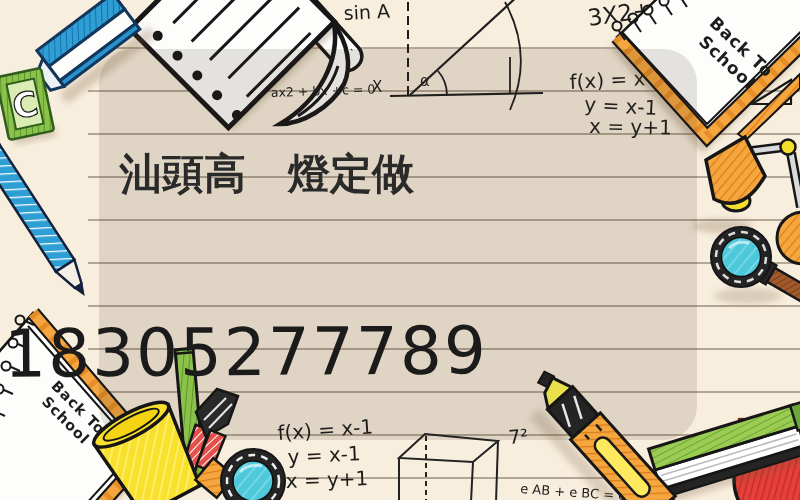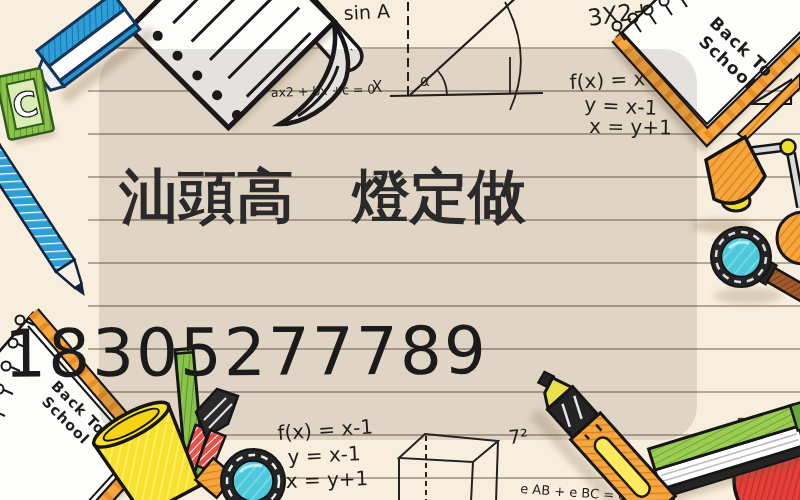--- a/index.html
+++ b/index.html
@@ -1,20 +1,20 @@
 <!DOCTYPE html>
 <html><head>
 <meta charset="utf-8">
 <style>
   html,body{margin:0;padding:0;background:#888;}
   #stage{position:relative;width:800px;height:500px;overflow:hidden;background:#f8eedd;
          font-family:"DejaVu Sans",sans-serif;}
   #stage svg{position:absolute;left:0;top:0;}
   .txt{position:absolute;color:#1c1c1c;white-space:nowrap;pointer-events:none;}
-  #title-cn{left:120px;top:158px;font-size:58px;font-weight:700;color:#2a2a2a;letter-spacing:0px;}
+  #title-cn{left:120px;top:146px;font-size:42px;font-weight:700;color:#2a2a2a;letter-spacing:0px;}
   #phone-no{left:4px;top:314px;font-size:66px;letter-spacing:2px;color:#1b1b1b;transform:rotate(-0.4deg);}
   .pad-label{position:absolute;text-align:center;color:#1c1c1c;font-weight:600;letter-spacing:1px;line-height:1.25;}
   #pad-label-tr{left:678px;top:34px;width:112px;font-size:17px;transform:rotate(43deg);}
   #pad-label-bl{left:22px;top:396px;width:100px;font-size:14.5px;transform:rotate(45deg);}
   .pad-label span{display:block;}
 </style>
 </head>
 <body>
 
 <div id="stage">

